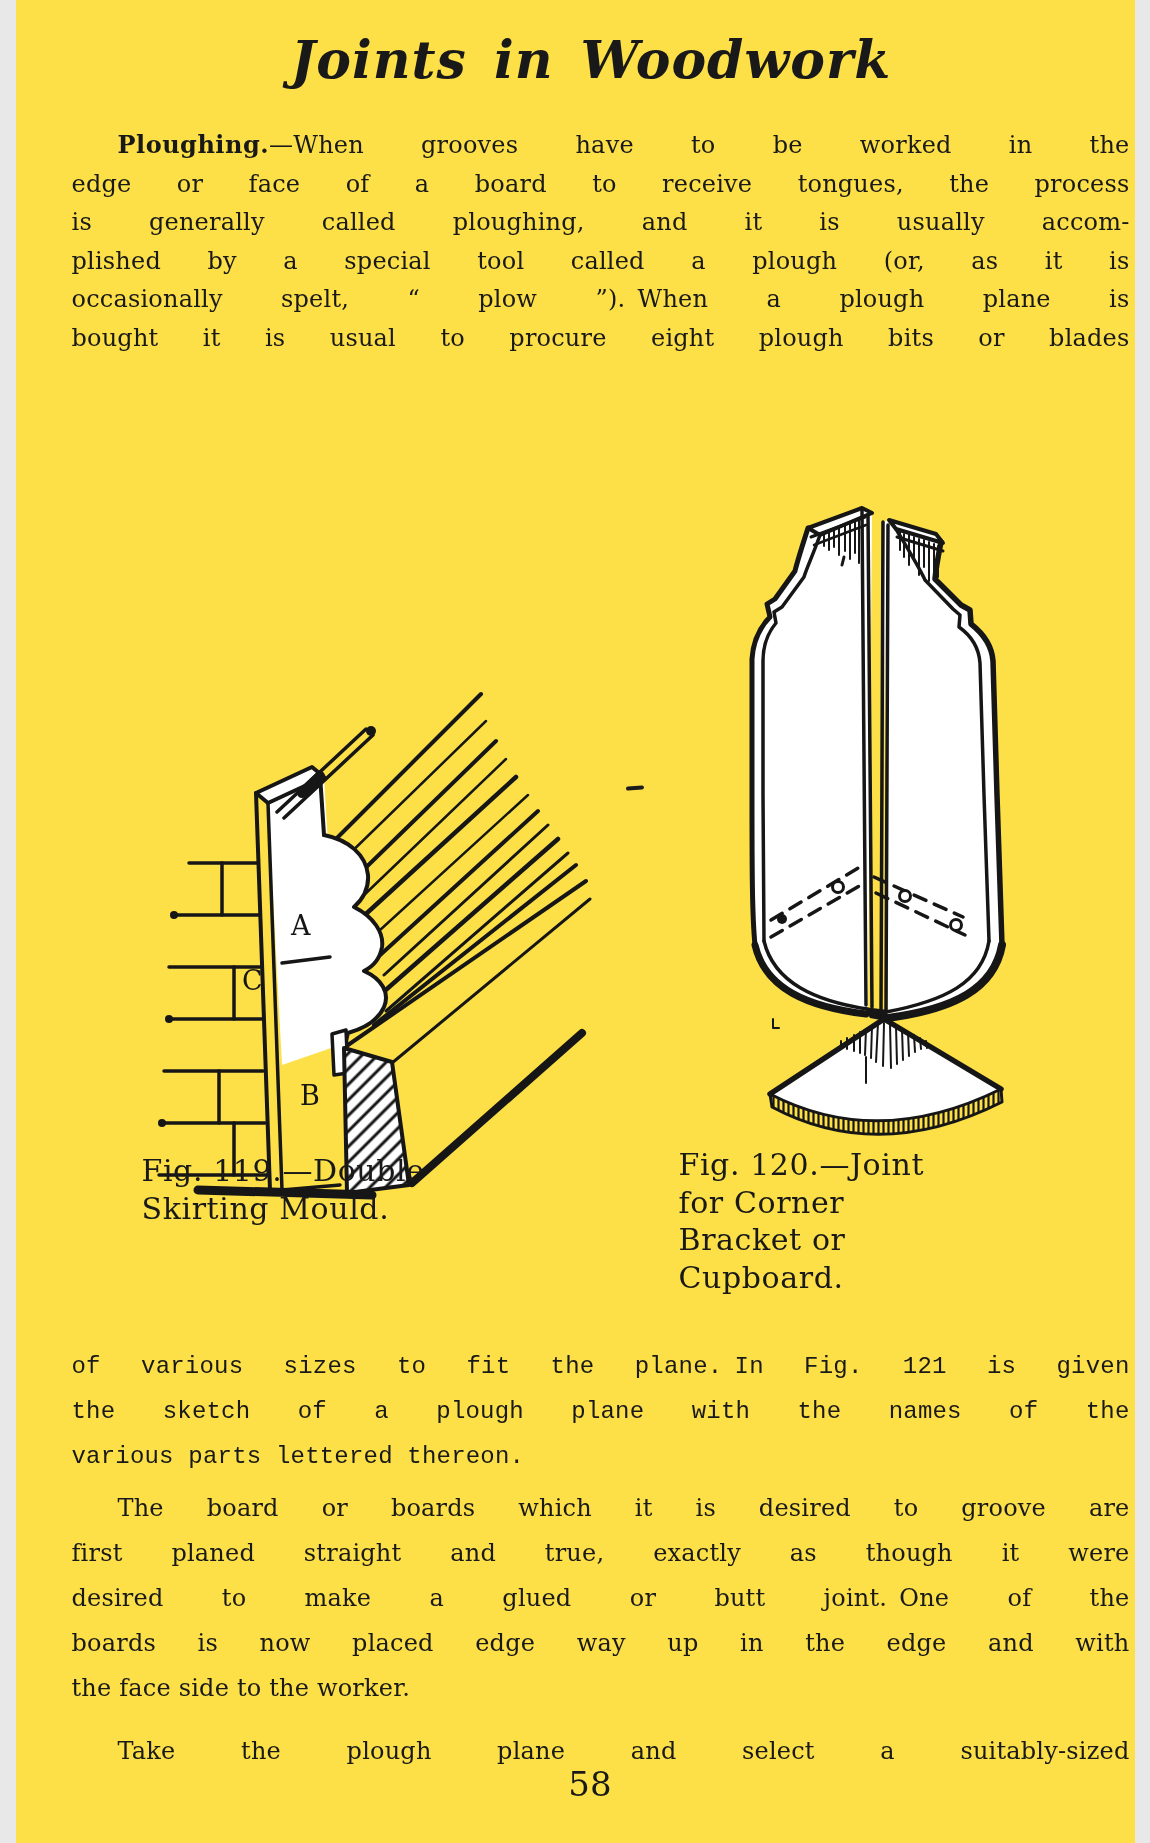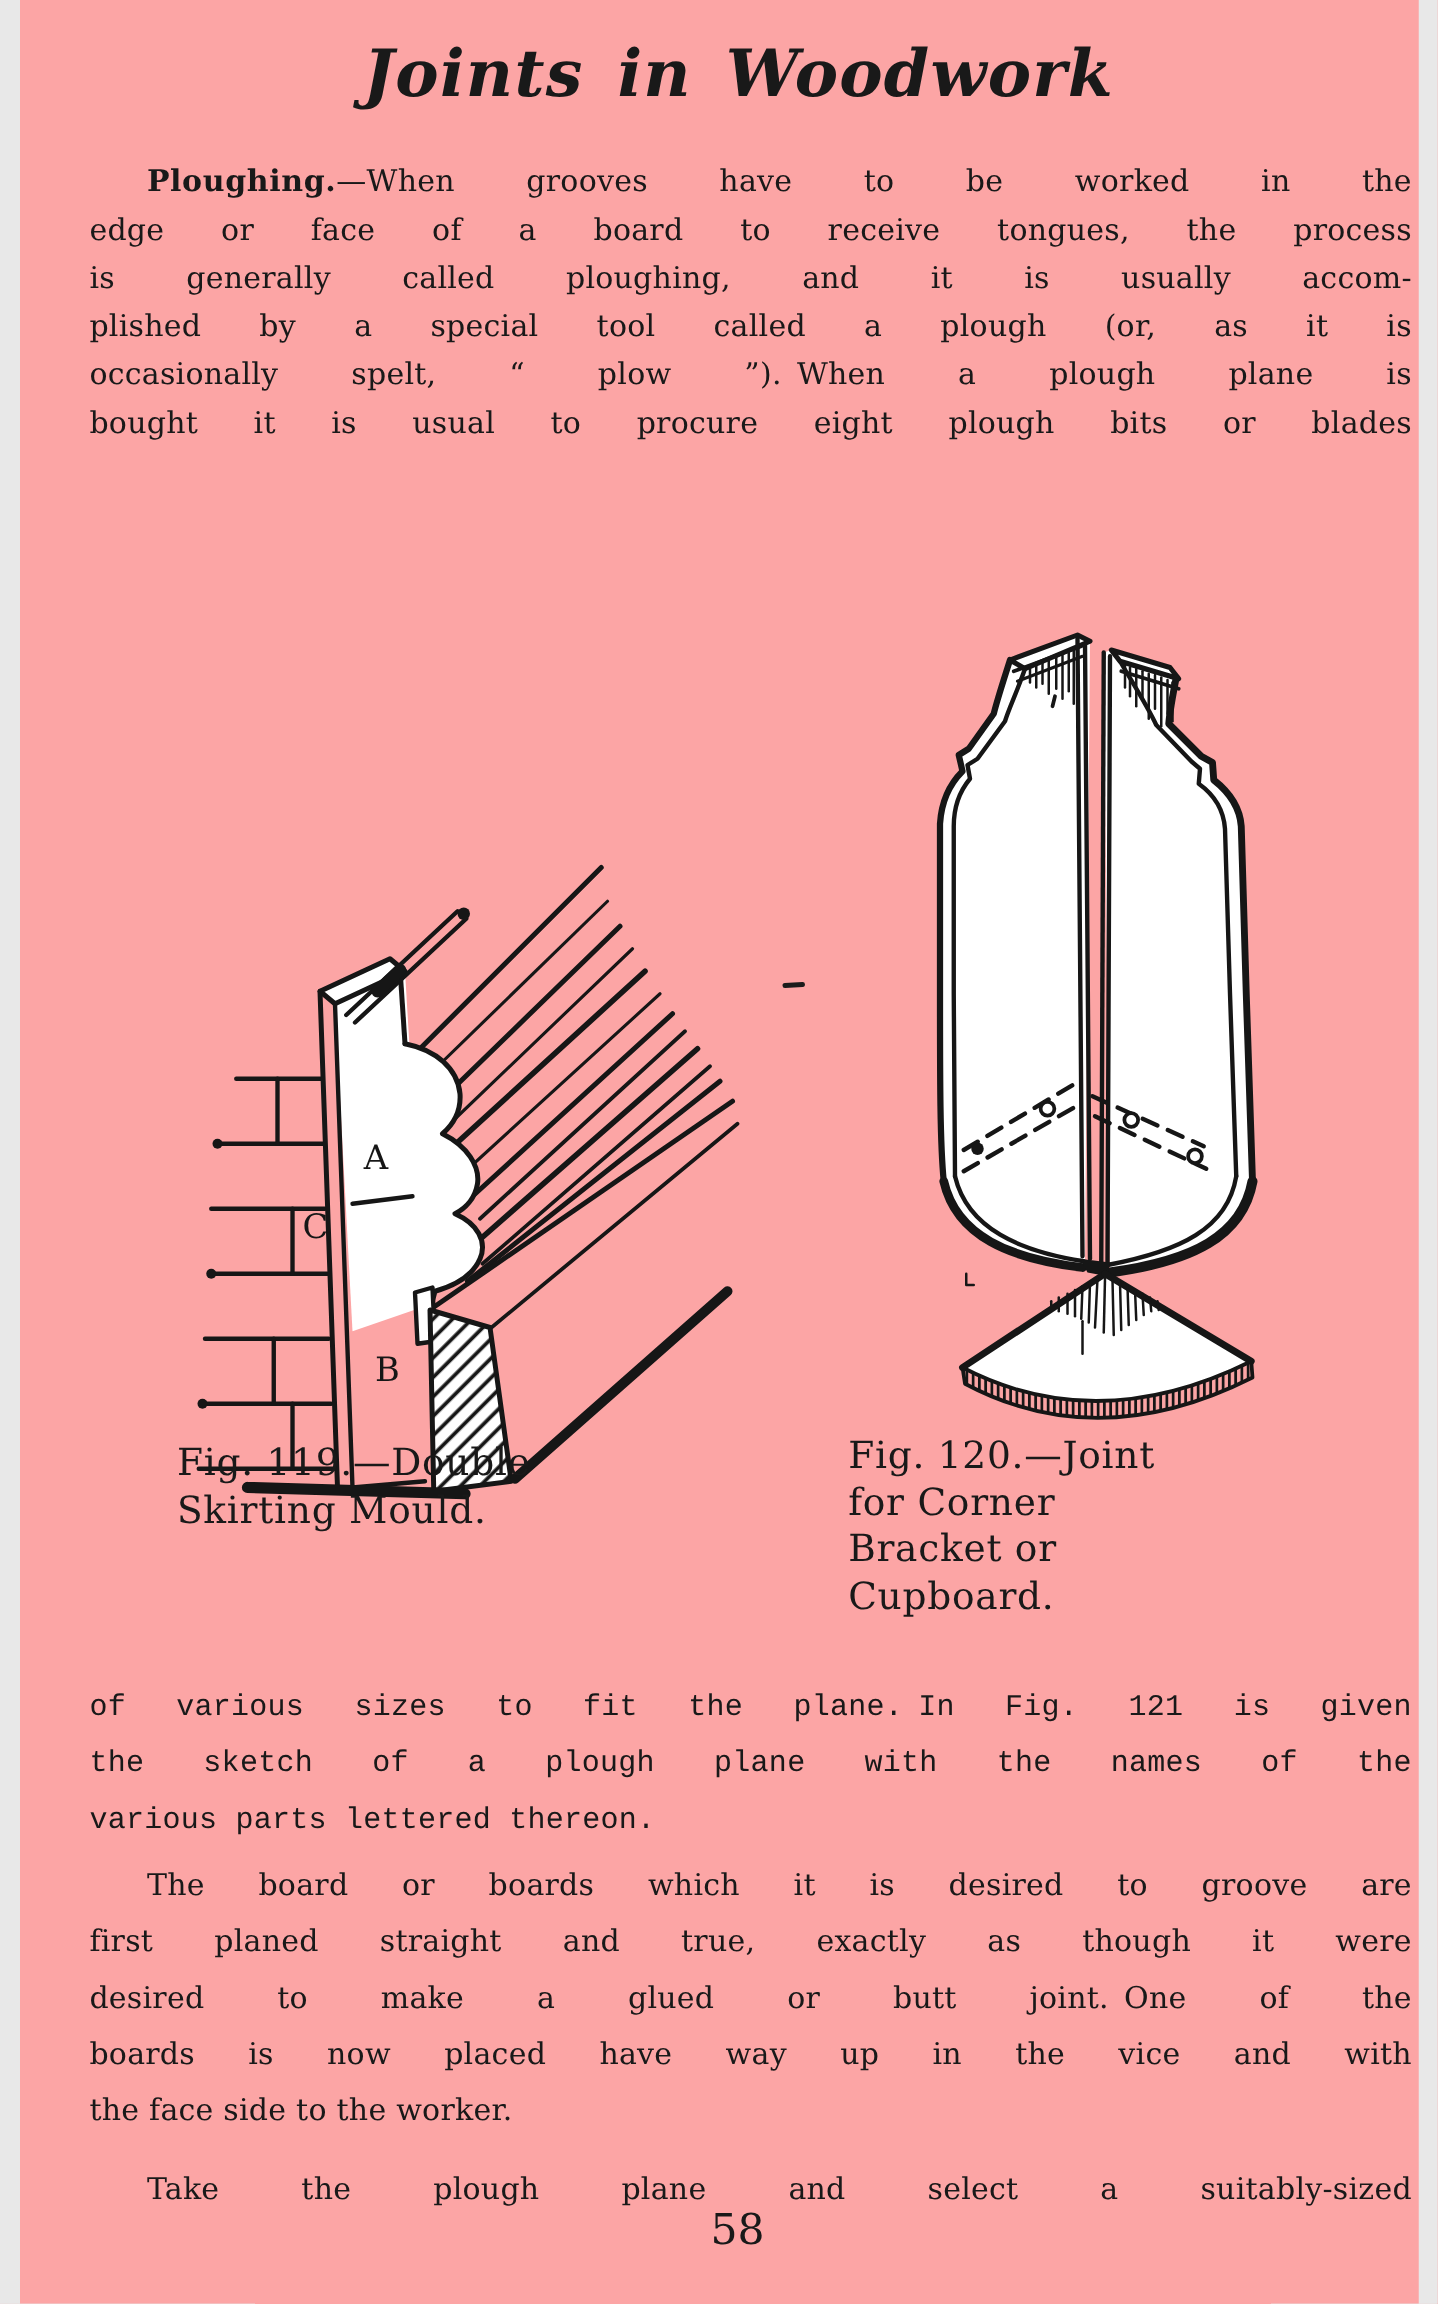--- a/index.html
+++ b/index.html
@@ -1,20 +1,20 @@
 <!DOCTYPE html>
 <html><head>
 <meta charset="utf-8">
 <style>
   html,body{margin:0;padding:0;background:#e8e8e8;}
   #page{
     position:relative;
     width:1119px;height:1843px;
     margin:0 auto;
-    background:#fca5a5;
+    background:#fde047;
     color:#191919;
     font-family:"DejaVu Serif", serif;
     overflow:hidden;
   }
   .abs{position:absolute;}
   .title{
     left:0;right:0;top:30px;
     text-align:center;
     font-style:italic;
     font-weight:600;
@@ -270,21 +270,21 @@
   <div class="abs textblock lh45" style="top:1344px;font-family:Liberation Mono, monospace;">
     <div class="tl jl">of various sizes to fit the plane. In Fig. 121 is given</div>
     <div class="tl jl">the sketch of a plough plane with the names of the</div>
     <div class="tl ll">various parts lettered thereon.</div>
   </div>
 
   <div class="abs textblock lh45" style="top:1486px;">
     <div class="tl jl indent">The board or boards which it is desired to groove are</div>
     <div class="tl jl">first planed straight and true, exactly as though it were</div>
     <div class="tl jl">desired to make a glued or butt joint. One of the</div>
-    <div class="tl jl">boards is now placed have way up in the vice and with</div>
+    <div class="tl jl">boards is now placed edge way up in the edge and with</div>
     <div class="tl ll">the face side to the worker.</div>
   </div>
 
   <div class="abs textblock lh45" style="top:1729px;">
     <div class="tl jl indent">Take the plough plane and select a suitably-sized</div>
   </div>
 
   <div class="abs pagenum">58</div>
 
 </div>

